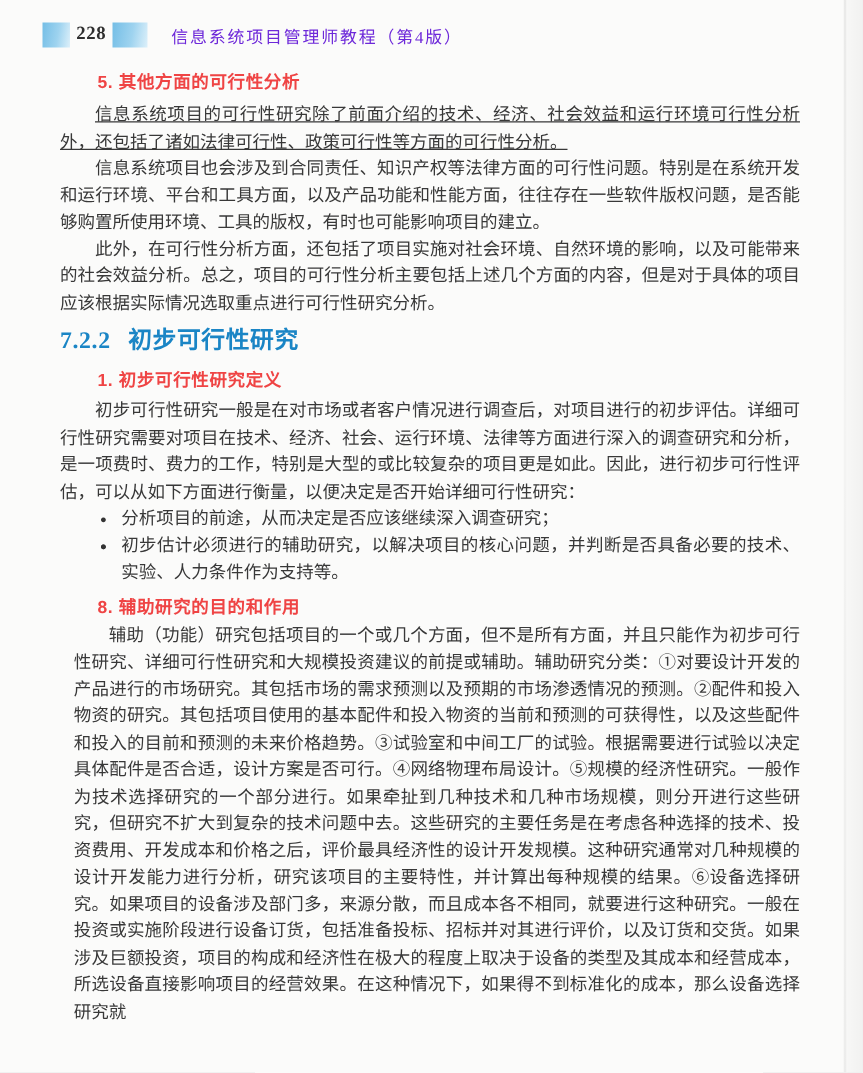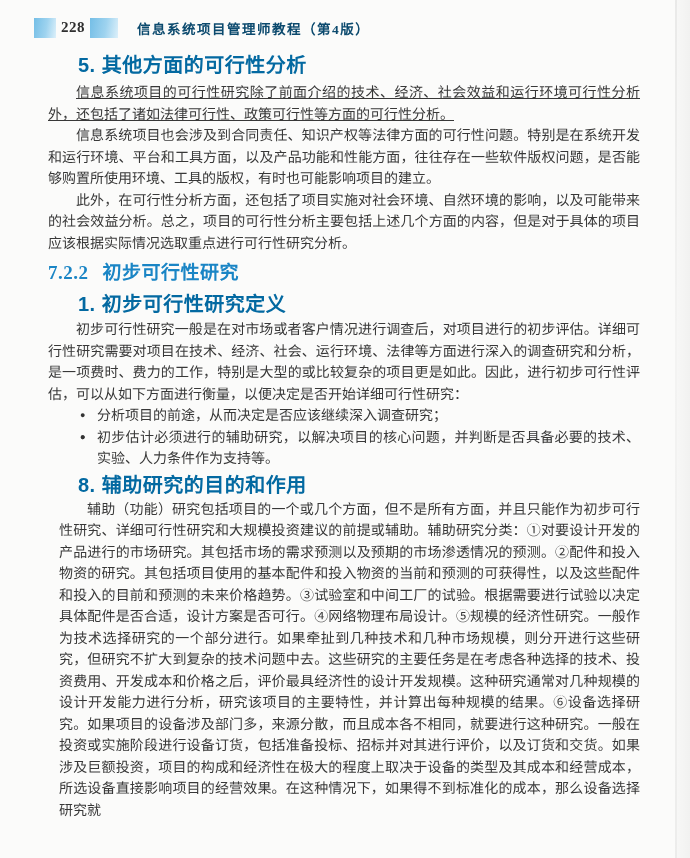--- a/index.html
+++ b/index.html
@@ -33,31 +33,31 @@
   }
   .accent-box.first{width:22px;}
   .accent-box.second{width:28px;margin-left:5px;}
   .page-number{
     margin-left:5px;
     font-size:15px;font-weight:bold;color:#2f2f2f;
     letter-spacing:0.5px;
   }
   .book-title{
     margin-left:19px;
-    font-size:13.5px;font-weight:bold;color:#0c4a6e;
+    font-size:13.5px;font-weight:normal;color:#6d28d9;
     letter-spacing:1.5px;
   }
   
   .content{
     position:absolute;top:37px;left:48px;width:592px;
   }
   .h-num-blue{
     margin:20px 0 0 30px;
     font-family:"Liberation Sans","DejaVu Sans",sans-serif;
-    font-size:20px;font-weight:bold;color:#0369a1;
+    font-size:14px;font-weight:bold;color:#ef4444;
     line-height:16px;letter-spacing:0.5px;
   }
   .para{
     margin:0;text-indent:2em;
     font-size:14px;line-height:21.5px;
     text-align:justify;
   }
   .para.first{margin-top:9px;text-decoration:underline;}
   .section-heading{
     margin:6px 0 0 0;

